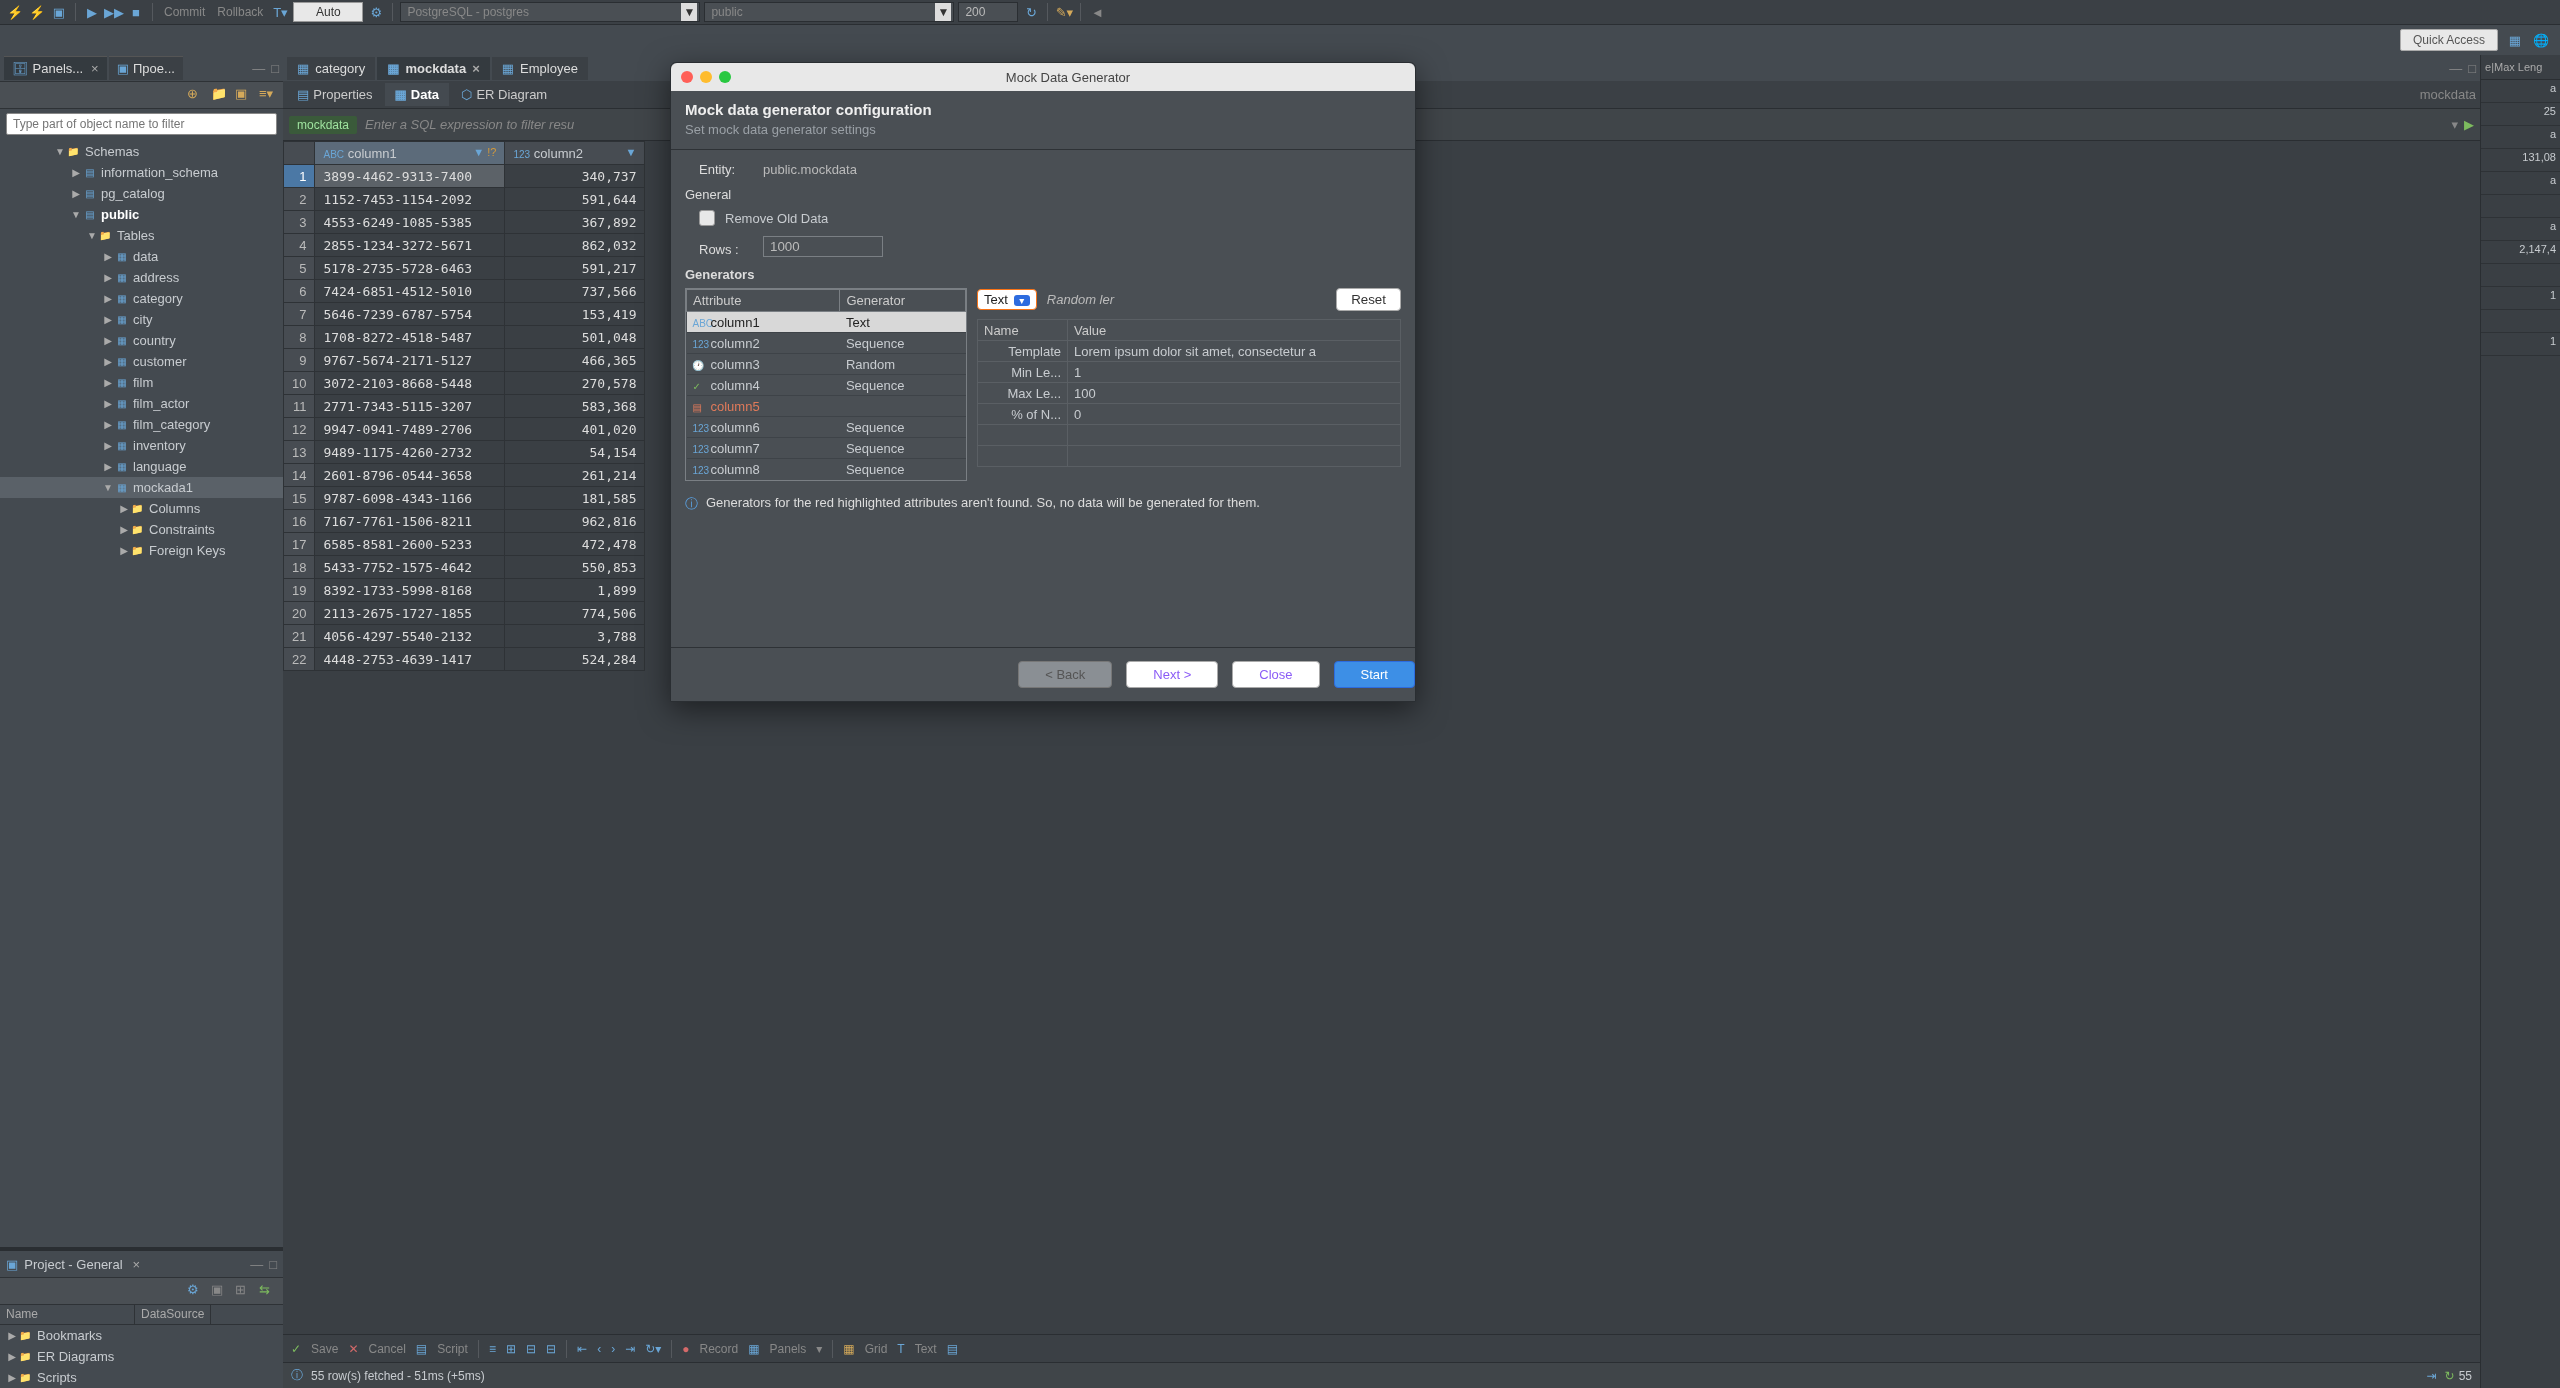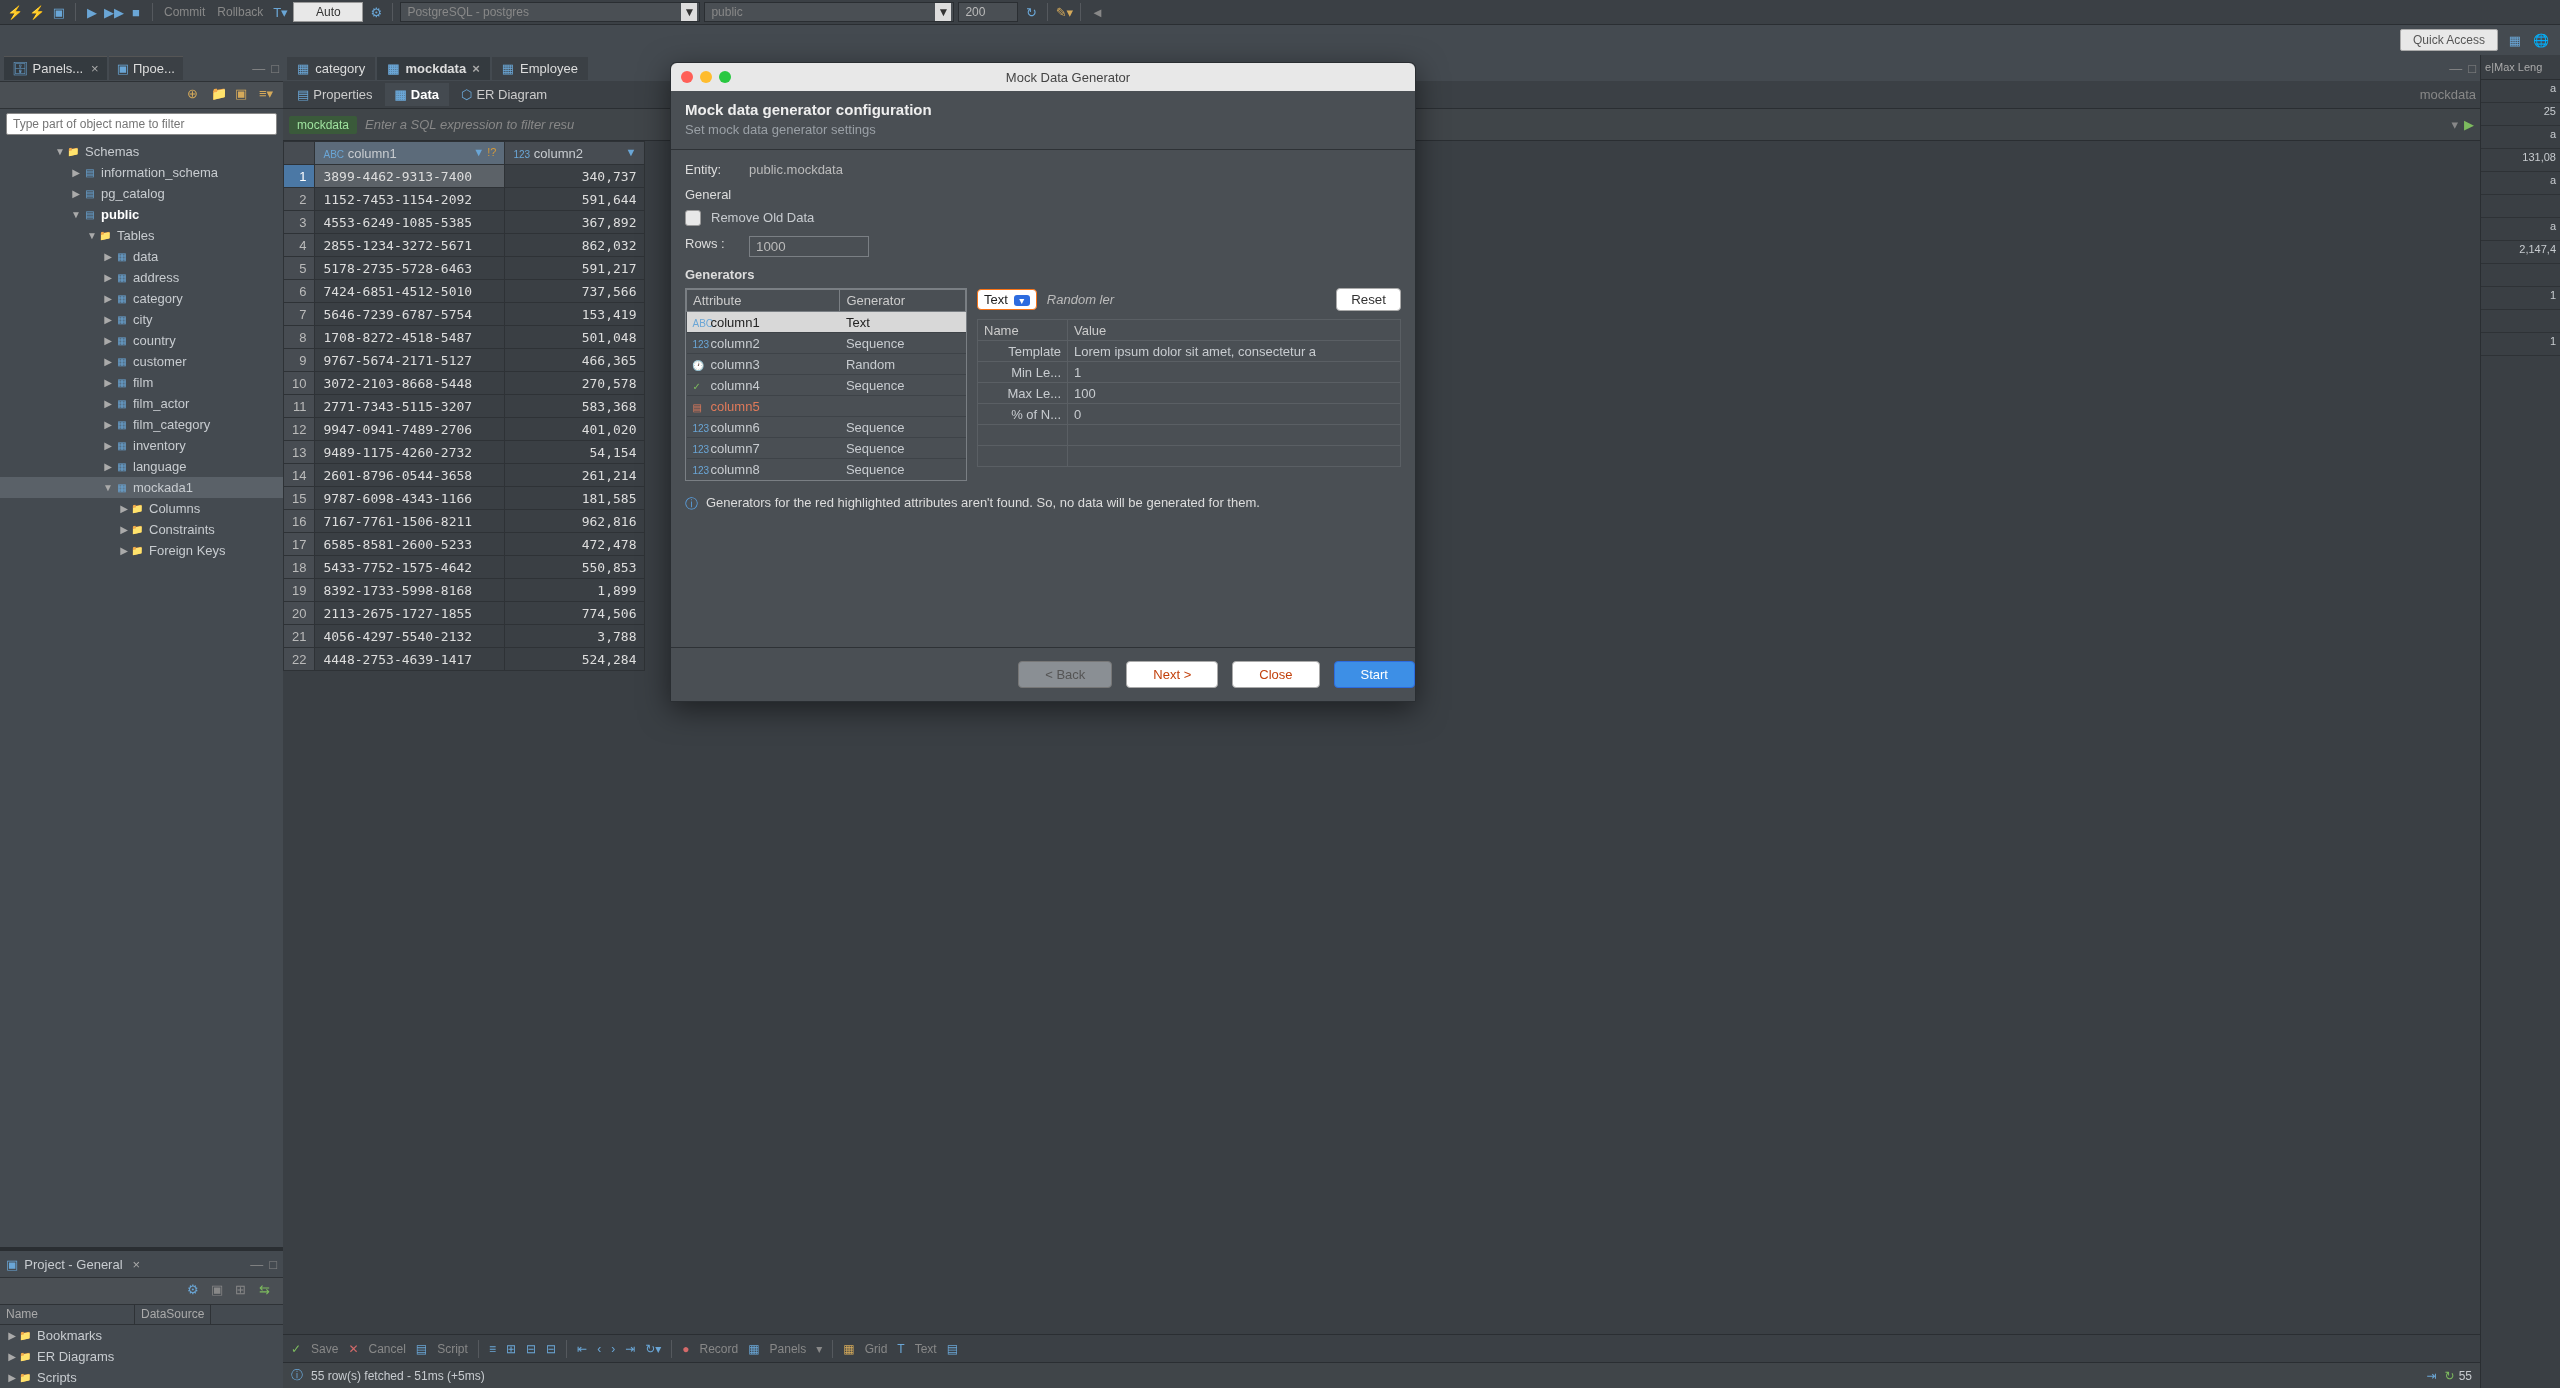--- a/index.html
+++ b/index.html
@@ -86,21 +86,21 @@
 .modal { position: absolute; left: 670px; top: 62px; width: 746px; height: 640px; background: #4a4f54; border: 1px solid #2a2e32; border-radius: 6px 6px 0 0; box-shadow: 0 8px 30px rgba(0,0,0,0.5); display: flex; flex-direction: column; }
 .modal-title { height: 28px; background: #e8e8e8; border-radius: 6px 6px 0 0; display: flex; align-items: center; padding: 0 10px; color: #444; font-size: 13px; }
 .modal-title .dots { display: flex; gap: 7px; }
 .dot { width: 12px; height: 12px; border-radius: 50%; }
 .dot.r { background: #ff5f57; } .dot.y { background: #febc2e; } .dot.g { background: #28c840; }
 .modal-title .ttxt { flex: 1; text-align: center; }
 .modal-head { padding: 10px 14px 12px; border-bottom: 1px solid #2e3236; }
 .modal-head h3 { font-size: 15px; color: #eee; font-weight: 600; margin-bottom: 4px; }
 .modal-head p { font-size: 13px; color: #9aa0a6; }
 .modal-body { flex: 1; padding: 12px 14px; overflow: auto; font-size: 13px; }
-.mb-row { display: flex; align-items: flex-start; gap: 10px; margin-bottom: 10px; }
+.mb-row { display: flex; align-items: flex-end; gap: 10px; margin-bottom: 10px; margin-left: 14px; }
 .mb-row label { min-width: 54px; color: #ddd; }
 .mb-row .val { color: #bbb; }
 .chk { width: 16px; height: 16px; background: #e8e8e8; border-radius: 3px; border: 1px solid #999; }
 .txt-in { background: #4a4f54; border: 1px solid #7a7f84; padding: 2px 6px; color: #bbb; width: 120px; }
 .sec-label { color: #ddd; margin: 10px 0 6px; font-weight: 600; }
 
 .gen-split { display: flex; gap: 10px; }
 .gen-left { width: 282px; border: 1px solid #7a7f84; }
 .gen-right { flex: 1; display: flex; flex-direction: column; gap: 8px; }
 .gen-table { width: 100%; border-collapse: collapse; font-size: 13px; }
@@ -116,21 +116,21 @@
 .reset-btn { margin-left: auto; background: #fff; border: 1px solid #aaa; padding: 3px 14px; border-radius: 4px; color: #333; }
 .prop-table { width: 100%; border: 1px solid #7a7f84; border-collapse: collapse; }
 .prop-table th, .prop-table td { border: 1px solid #5a5f64; padding: 2px 6px; text-align: left; font-size: 13px; height: 21px; }
 .prop-table th { font-weight: normal; color: #ccc; }
 .info-row { display: flex; gap: 8px; margin-top: 14px; color: #ddd; align-items: flex-start; }
 .info-row .ii { color: #5aa0e0; }
 
 .modal-foot { height: 54px; border-top: 1px solid #2e3236; display: flex; align-items: center; justify-content: flex-end; gap: 14px; padding: 0 0; }
 .mbtn { padding: 5px 26px; border-radius: 4px; font-size: 13px; border: 1px solid #aaa; }
 .mbtn.dis { background: #8a8f94; color: #555; border-color: #777; }
-.mbtn.norm { background: #fff; color: #c2410c; }
+.mbtn.norm { background: #fff; color: #8b5cf6; }
 .mbtn.primary { background: #3d8fe6; color: #fff; border-color: #2d6cdf; }
 
 .app-status { height: 22px; background: #3b4045; display: flex; align-items: center; justify-content: flex-end; padding: 0 10px; font-size: 12px; color: #aaa; }
 .app-status .seg { border-left: 1px solid #55595e; padding: 0 10px; }
 </style>
 </head>
 <body>
 
 <div class="app">
   <div class="toolbar">

